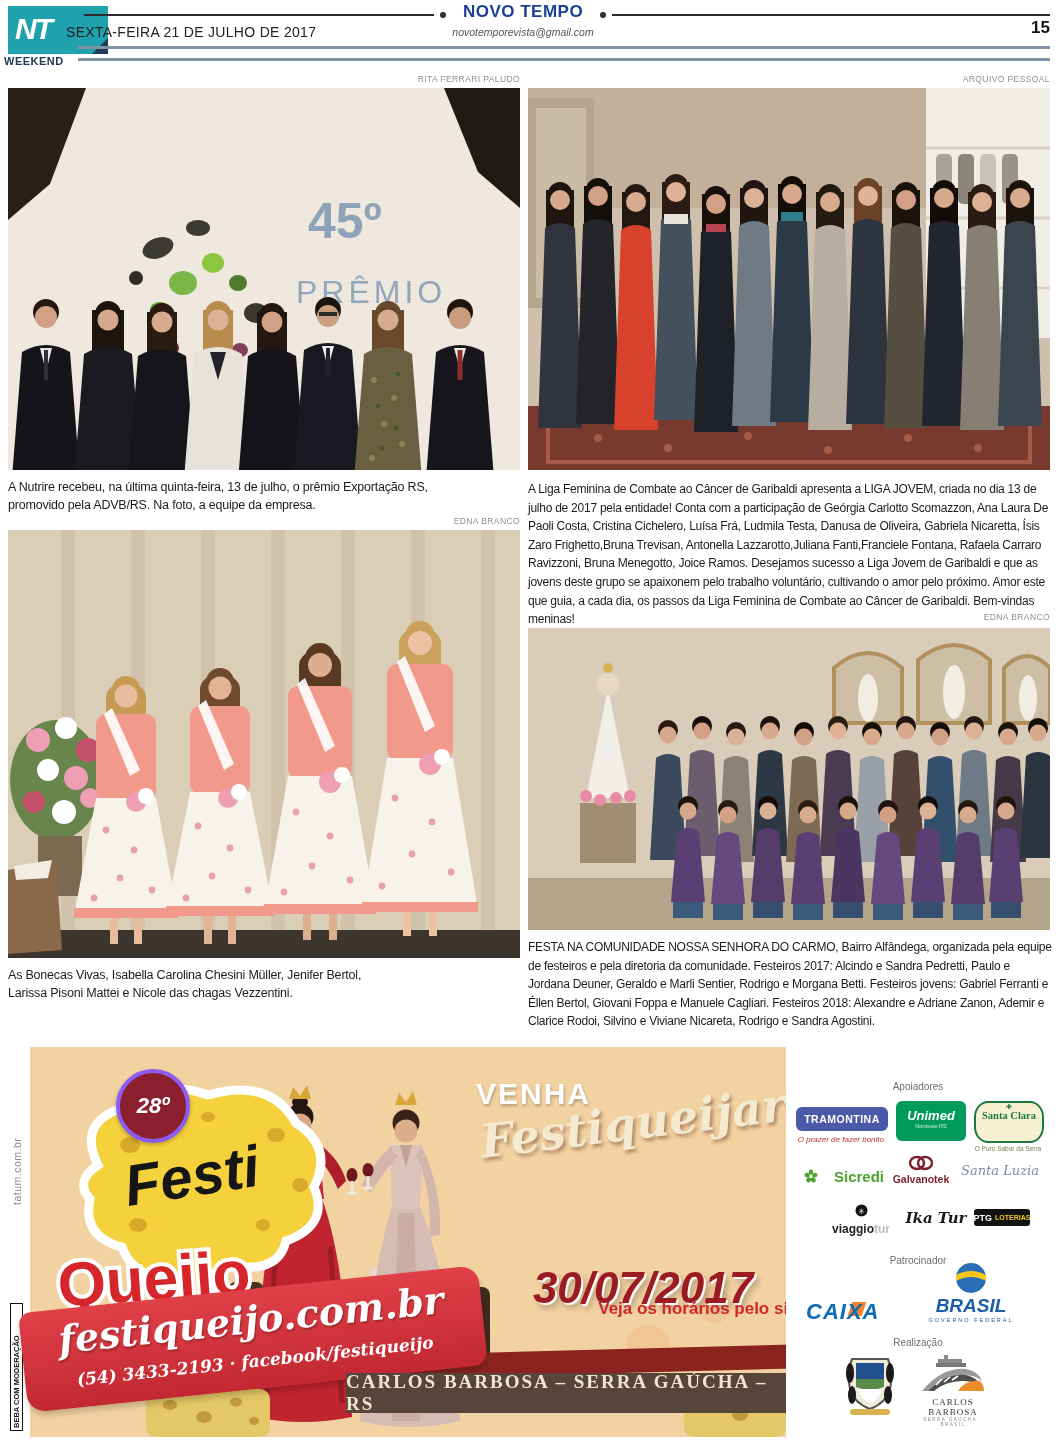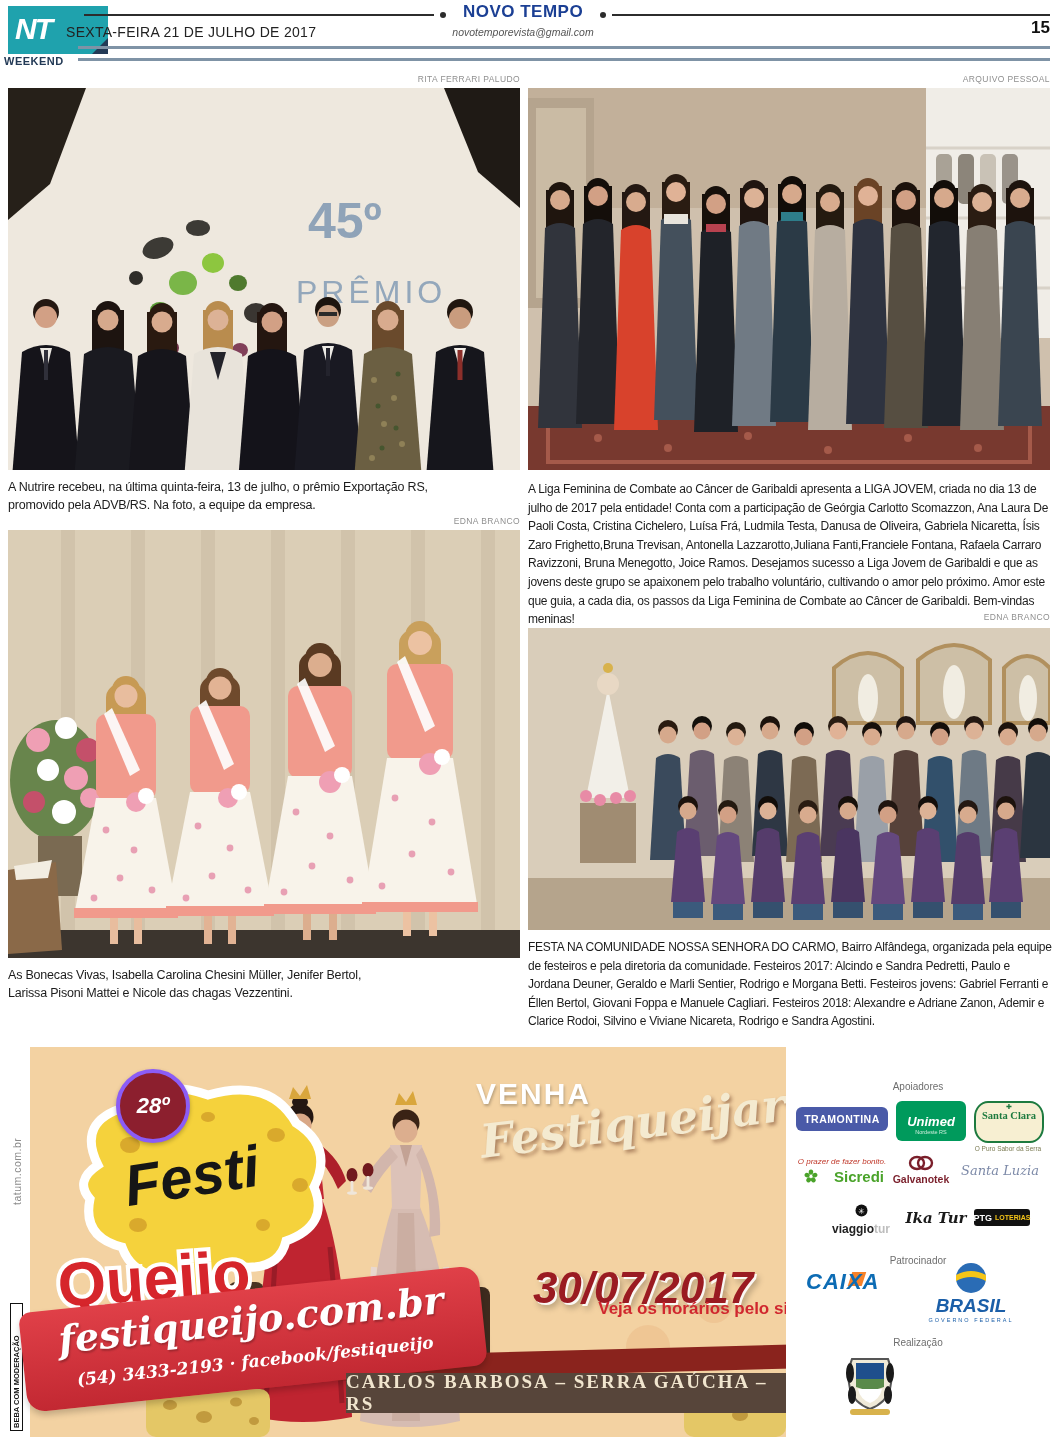--- a/index.html
+++ b/index.html
@@ -642,24 +642,24 @@
       <span style="font-family:'Liberation Serif',serif;font-size:19px;font-weight:600;color:#f1e5ce;letter-spacing:2px;">CARLOS BARBOSA – SERRA GAÚCHA – RS</span>
     </div>
 
     <div class="abs" style="left:778px;top:0;width:264px;height:390px;background:#fff;">
 
       <div class="abs sp-label" style="left:0;top:34px;width:264px;">Apoiadores</div>
 
       <div class="abs" style="left:10px;top:60px;width:92px;height:24px;background:#4a5aa8;border-radius:6px;display:flex;align-items:center;justify-content:center;">
         <span style="color:#fff;font-size:10.5px;font-weight:bold;letter-spacing:.5px;">TRAMONTINA</span>
       </div>
-      <div class="abs" style="left:6px;top:88px;width:100px;text-align:center;font-size:8px;font-style:italic;color:#c0392b;margin-top:22px;">O prazer de fazer bonito.</div>
+      <div class="abs" style="left:6px;top:88px;width:100px;text-align:center;font-size:8px;font-style:italic;color:#c0392b;">O prazer de fazer bonito.</div>
 
       <div class="abs" style="left:110px;top:54px;width:70px;height:40px;background:#009a5c;border-radius:6px;text-align:center;">
-        <span style="display:block;margin-top:13px;color:#fff;font-size:13px;font-weight:bold;font-style:italic;">Unimed</span>
+        <span style="display:block;margin-top:7px;color:#fff;font-size:13px;font-weight:bold;font-style:italic;">Unimed</span>
         <span style="display:block;color:#cdeedd;font-size:5.5px;">Nordeste RS</span>
       </div>
 
       <div class="abs" style="left:188px;top:54px;width:66px;height:38px;background:#f7efd2;border:2px solid #1d7a3f;border-radius:14px/16px;text-align:center;">
         <span style="display:block;margin-top:1px;color:#1d7a3f;font-size:7px;line-height:6px;">✚</span>
         <span style="display:block;color:#1d7a3f;font-size:10.5px;font-weight:bold;font-family:'Liberation Serif',serif;">Santa Clara</span>
       </div>
       <div class="abs" style="left:182px;top:98px;width:80px;text-align:center;font-size:6.5px;color:#7a7a52;">O Puro Sabor da Serra</div>
 
       <div class="abs" style="left:18px;top:118px;width:80px;height:22px;display:flex;align-items:center;gap:16px;">
@@ -695,21 +695,21 @@
         </div>
       </div>
       <div class="abs" style="left:118px;top:162px;width:64px;text-align:center;font-family:'DejaVu Serif',serif;font-style:italic;font-weight:bold;font-size:15px;color:#1a1a1a;">Ika Tur</div>
       <div class="abs" style="left:188px;top:162px;width:56px;height:17px;background:#111;border-radius:3px;display:flex;align-items:center;justify-content:center;gap:3px;">
         <span style="color:#fff;font-size:9px;font-weight:bold;">PTG</span>
         <span style="color:#f5c518;font-size:7px;font-weight:bold;">LOTERIAS</span>
       </div>
 
       <div class="abs sp-label" style="left:0;top:208px;width:264px;">Patrocinador</div>
 
-      <div class="abs" style="left:20px;top:222px;width:100px;">
+      <div class="abs" style="left:20px;top:252px;width:100px;">
         <span style="position:absolute;left:44px;top:3px;width:14px;height:14px;background:#f6822a;transform:skewX(-18deg);"></span>
         <span style="position:relative;font-size:22px;font-weight:900;font-style:italic;color:#0d6cb4;letter-spacing:1px;">CAIXA</span>
       </div>
       <div class="abs" style="left:130px;top:214px;width:110px;text-align:center;">
         <svg width="34" height="34" viewBox="0 0 34 34">
           <circle cx="17" cy="17" r="15" fill="#2a6cb5"></circle>
           <path d="M2,14 Q17,6 32,14 L32,20 Q17,12 2,20 Z" fill="#f5c518"></path>
         </svg>
         <div style="font-size:19px;font-weight:900;font-style:italic;color:#1b5fa8;margin-top:-4px;">BRASIL</div>
         <div style="font-size:5.5px;letter-spacing:2px;color:#1b5fa8;">GOVERNO FEDERAL</div>
@@ -725,16 +725,32 @@
           <path d="M16,36 L40,36 Q38,46 28,50 Q18,46 16,36 Z" fill="#fff"></path>
           <g fill="#1a1a1a">
               <ellipse cx="8" cy="20" rx="4" ry="10"></ellipse>
               <ellipse cx="48" cy="20" rx="4" ry="10"></ellipse>
               <ellipse cx="10" cy="42" rx="4" ry="9"></ellipse>
               <ellipse cx="46" cy="42" rx="4" ry="9"></ellipse>
             </g>
           <rect x="8" y="56" width="40" height="6" rx="3" fill="#d8b24c"></rect>
         </svg>
       </div>
+      <div class="abs" style="left:124px;top:304px;width:86px;text-align:center;">
+        <svg width="70" height="42" viewBox="0 0 70 42">
+          <path d="M20,14 L20,8 L26,8 L26,4 L30,4 L30,8 L44,8 L44,14 Z" fill="#8a8a8a"></path>
+          <rect x="18" y="12" width="30" height="4" fill="#777"></rect>
+          <path d="M4,40 Q24,16 48,18 Q60,20 64,30 Q58,24 46,24 Q26,24 10,40 Z" fill="#9a9a9a"></path>
+          <path d="M10,40 Q28,22 48,24 Q58,26 62,34 Q54,30 44,30 Q28,30 16,40 Z" fill="#4f4f4f"></path>
+          <path d="M40,40 Q48,28 62,30 Q66,34 66,40 Z" fill="#e88f2a"></path>
+          <g stroke="#fff" stroke-width="1.6">
+              <line x1="18" y1="34" x2="24" y2="28"></line>
+              <line x1="26" y1="31" x2="32" y2="26"></line>
+              <line x1="34" y1="29" x2="40" y2="25"></line>
+            </g>
+        </svg>
+        <div style="font-family:'Liberation Serif',serif;font-size:9px;letter-spacing:1px;color:#3a3a3a;">CARLOS BARBOSA</div>
+        <div style="font-size:4.5px;letter-spacing:1.5px;color:#8a8a8a;">SERRA GAÚCHA · BRASIL</div>
+      </div>
     </div>
   </div>
 
 </div>
 
 </body></html>

